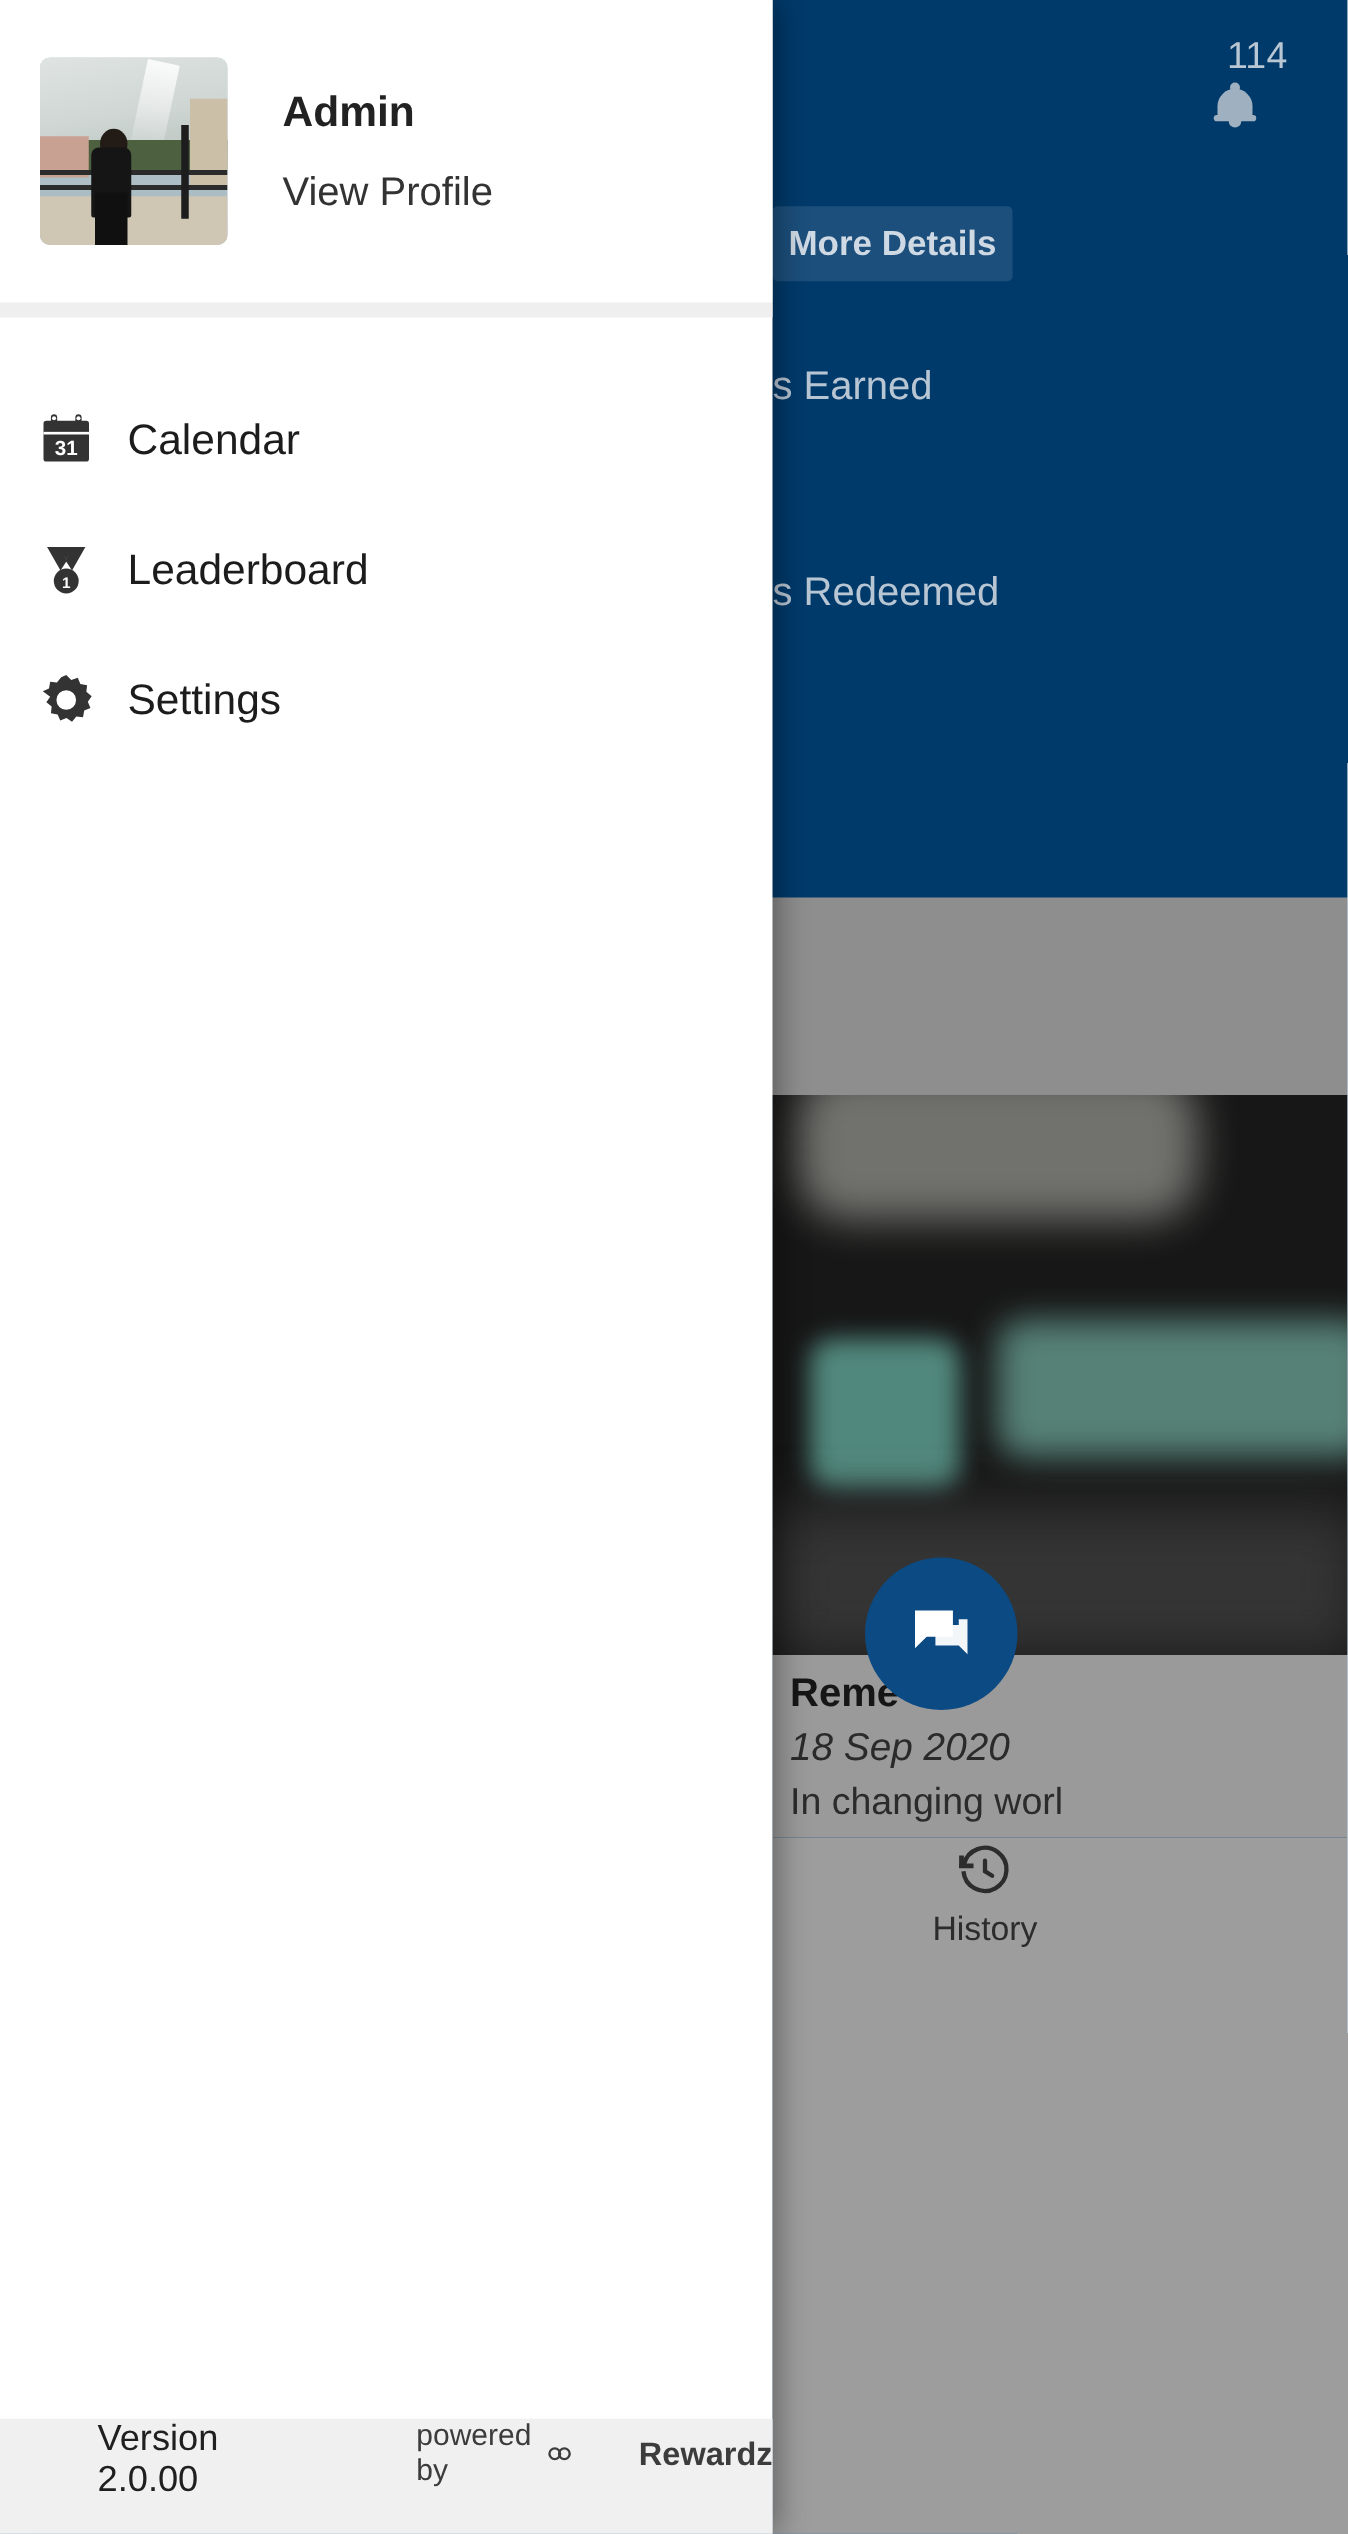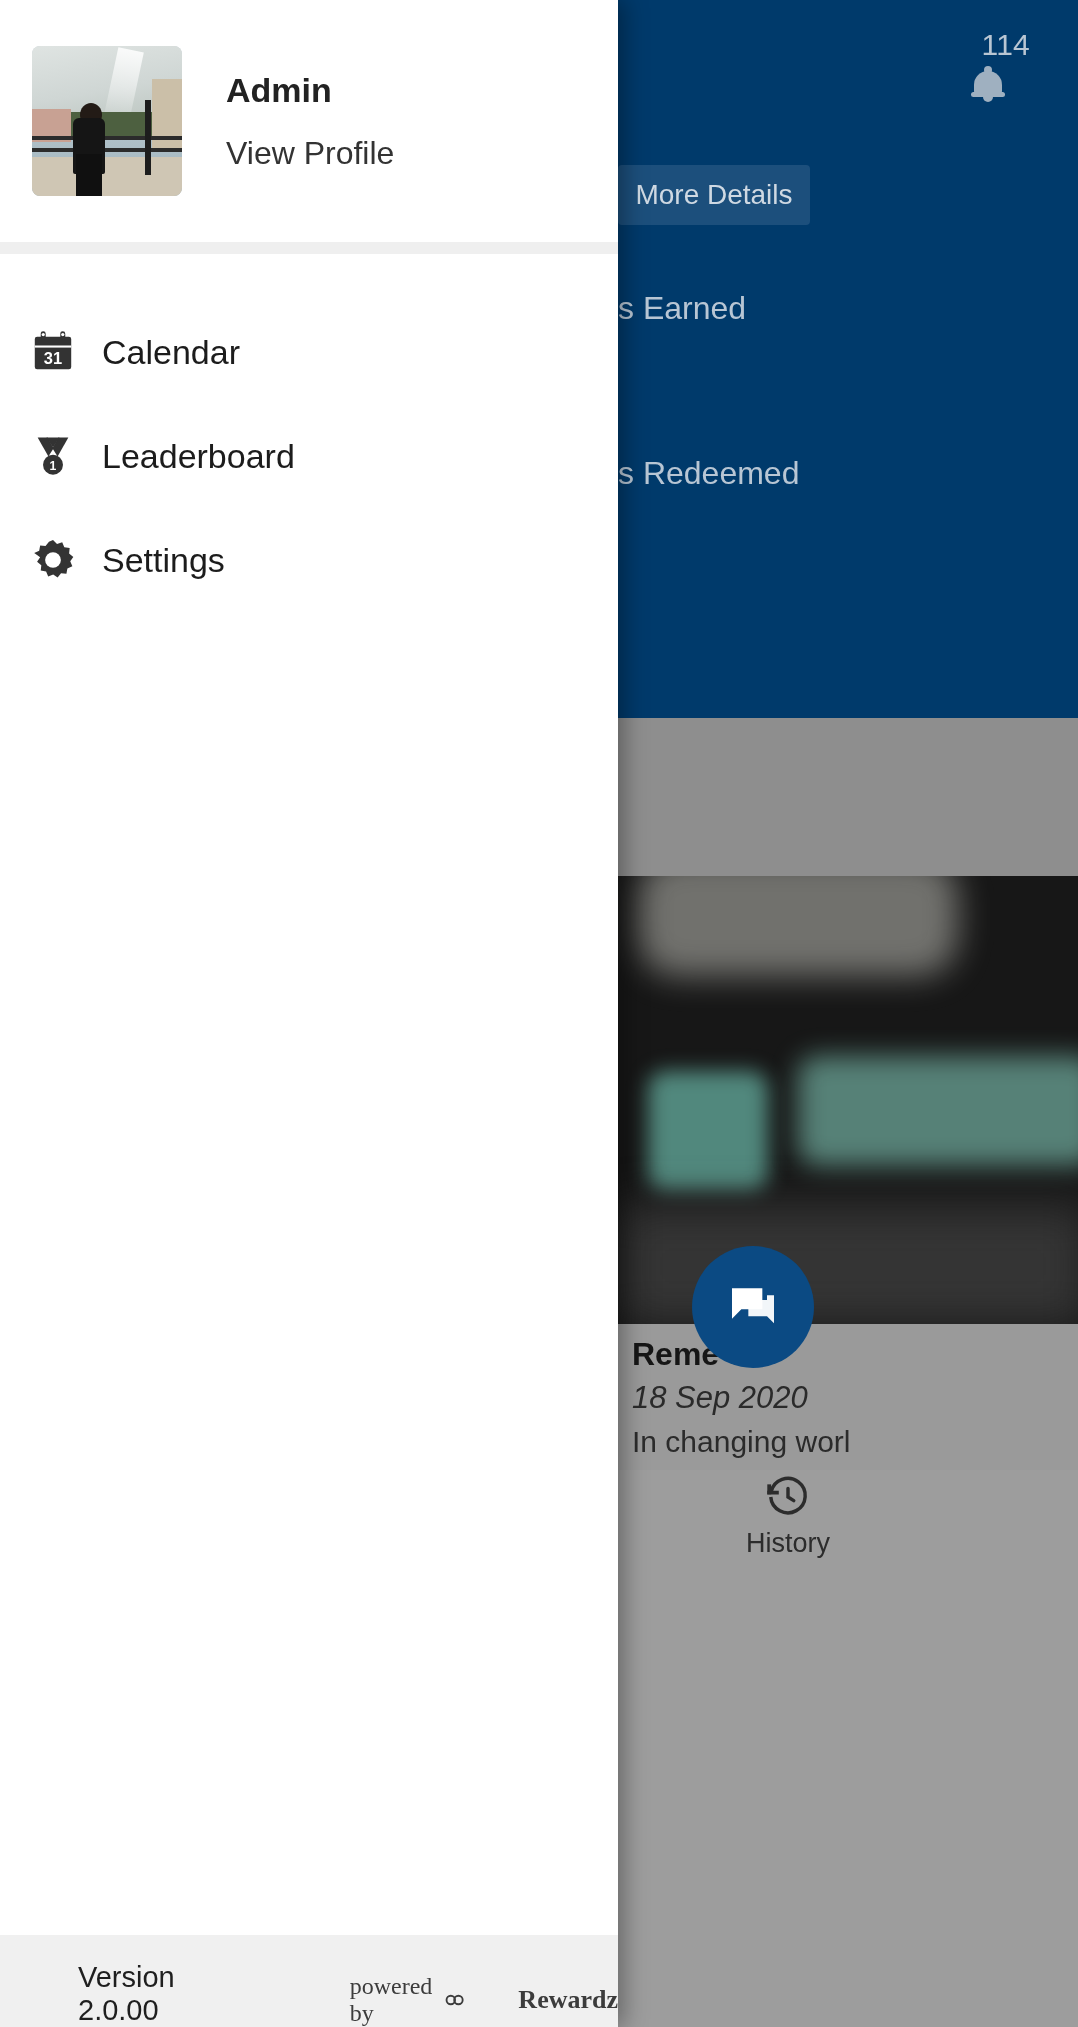--- a/index.html
+++ b/index.html
@@ -48,20 +48,21 @@
     position:absolute; left:12px; top:30px; width:10px; height:6px;
     background:#9fb0c0; border-radius:0 0 6px 6px;
   }
   .more-details {
     position:absolute; left:618px; top:165px;
     width:192px; height:60px;
     background:#1c4f7c;
     color:#cfd9e3; font-size:28px;
     display:flex; align-items:center; justify-content:center;
     border-radius:4px;
+    font-weight:bold;
   }
   .stat-earned {
     position:absolute; left:618px; top:290px;
     color:#b8c6d4; font-size:32px;
   }
   .stat-redeemed {
     position:absolute; left:618px; top:455px;
     color:#b8c6d4; font-size:32px;
   }
 
@@ -241,29 +242,29 @@
   .drawer-spacer { flex:1; }
 
   .brand {
     display:flex; justify-content:center; align-items:flex-end;
     padding-bottom:44px;
   }
   .brand svg { display:block; }
 
   .drawer-footer {
     height:92px; background:#f0f0f0;
-    display:flex; align-items:flex-end;
+    display:flex; align-items:flex-start;
   }
   .version {
     margin-left:78px; font-size:29px; color:#1f1f1f;
   }
   .powered {
     margin-left:118px; display:flex; align-items:center; gap:6px;
   }
-  .powered-text { font-size:24px; color:#3c3c3c;font-family:Liberation Serif, serif; }
+  .powered-text { font-size:24px; color:#3c3c3c; }
   .powered svg { display:block; }
 </style>
 </head>
 <body>
 
 <div id="bg-app">
 
   <div class="bg-hero">
 
     <div class="bell-wrap">

